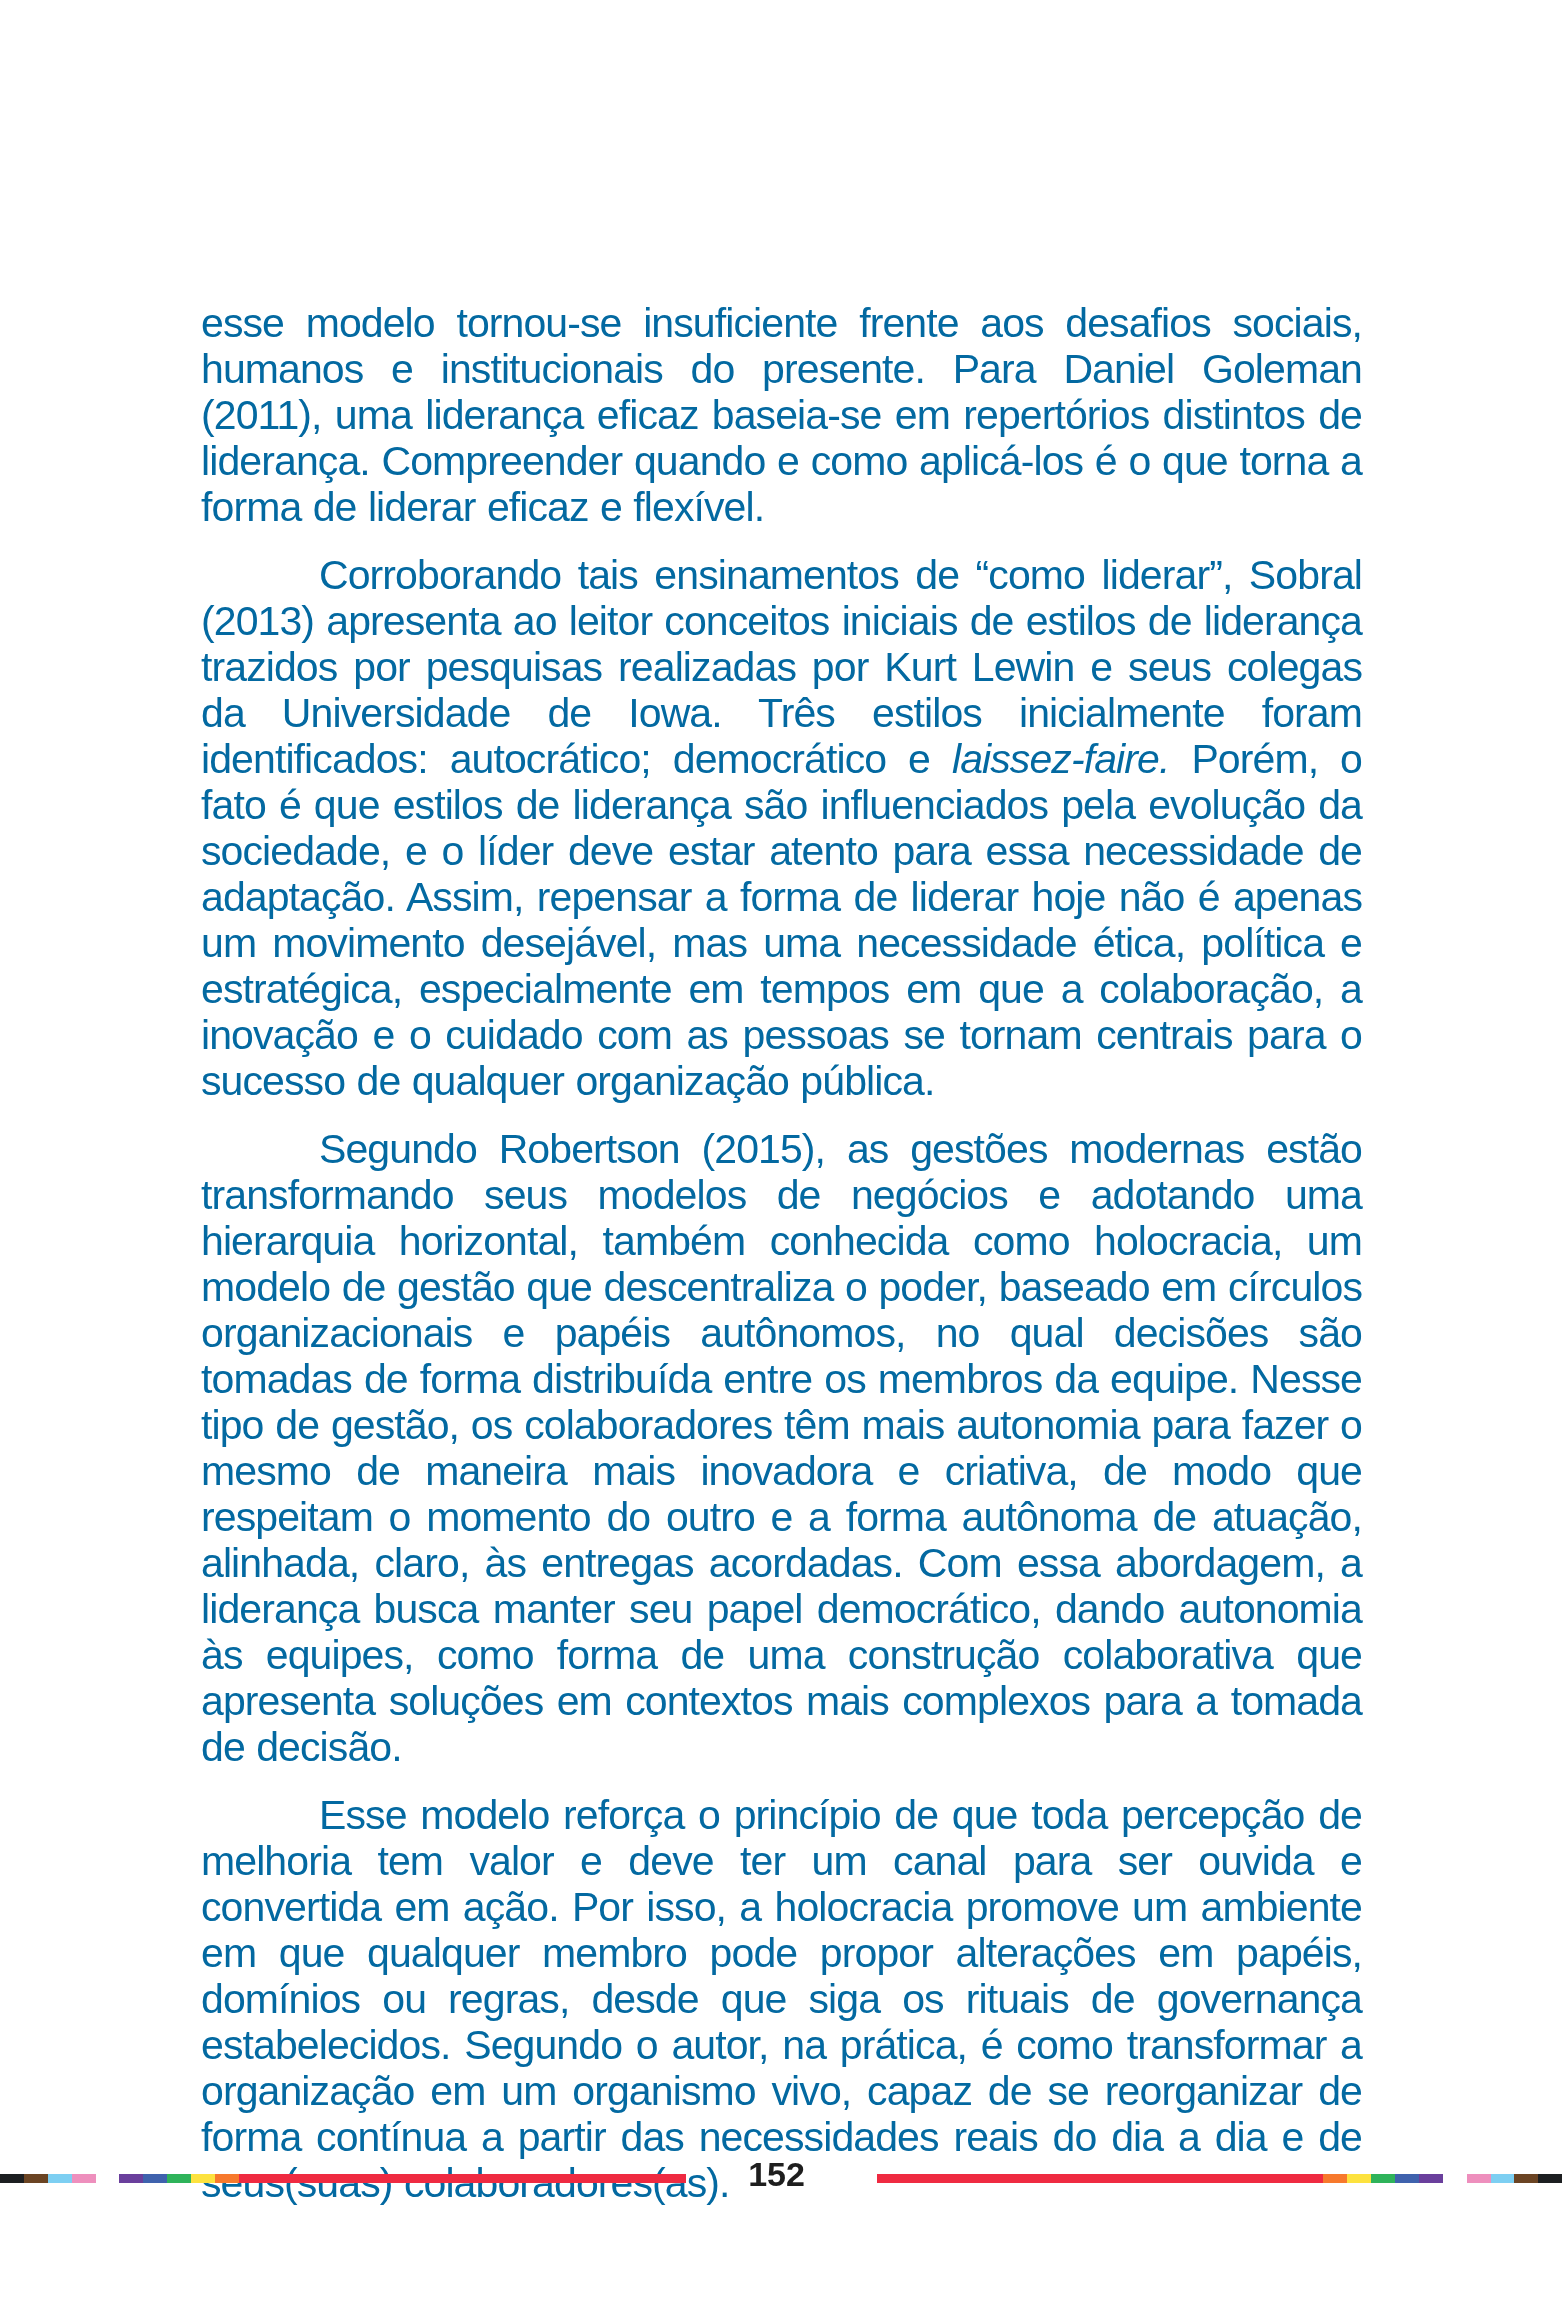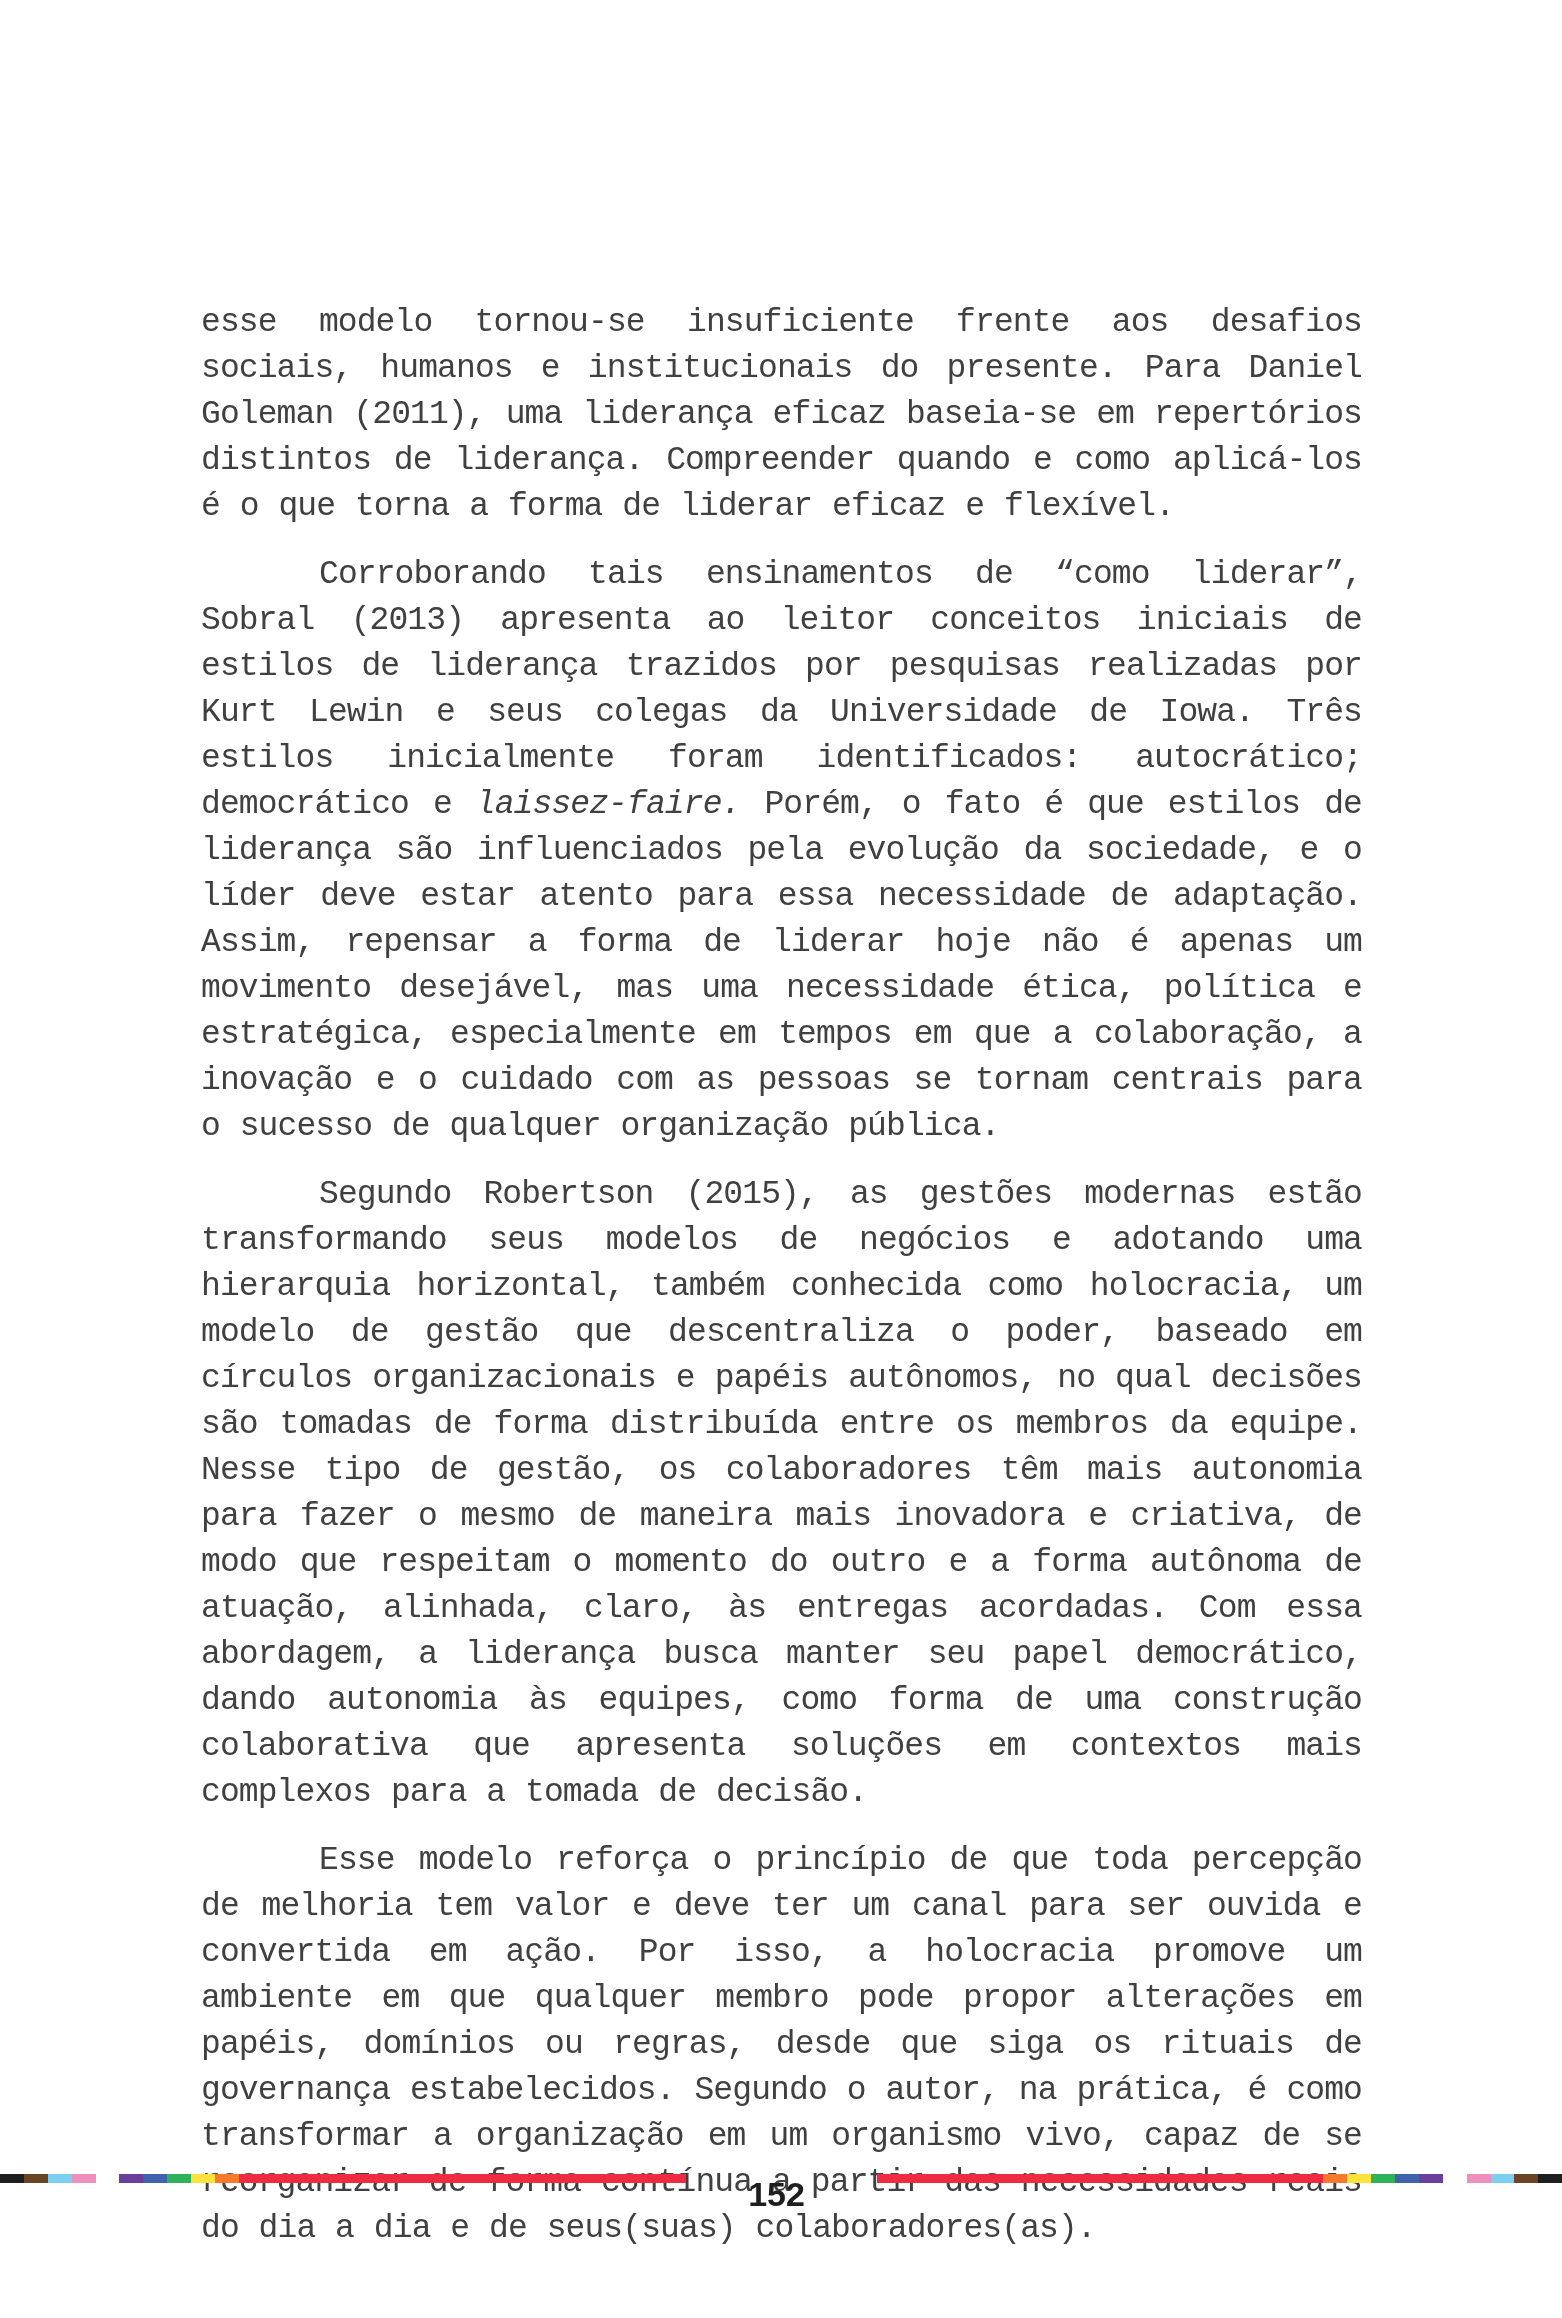--- a/index.html
+++ b/index.html
@@ -2,24 +2,24 @@
 <html style="font-size:13.7px"><head>
   <meta charset="utf-8">
   <style>
     html, body { margin: 0; padding: 0; background: #ffffff; }
     body { width: 1563px; height: 2319px; position: relative; overflow: hidden; }
     .page-body {
       position: absolute;
       left: 201px;
       top: 300px;
       width: 1161px;
-      font-family: Liberation Mono, monospace;
-      font-size: 33px;
+      font-family: Liberation Sans, sans-serif;
+      font-size: 41px;
       line-height: 46px;
-      color: #404040;
+      color: #0369a1;
       letter-spacing: -0.9px;
       word-spacing: 0.9px;
     }
     .para {
       margin: 0 0 22px 0;
       text-align: justify;
       text-align-last: left;
       font-stretch: condensed;
     }
     .para.indent { text-indent: 118px; }
@@ -30,21 +30,20 @@
       position: absolute;
       left: 708px;
       width: 137px;
       top: 2152px;
       text-align: center;
       font-family: "Liberation Sans", sans-serif;
       font-weight: bold;
       font-size: 34px;
       line-height: 44px;
       color: #1e1e1e;
-      margin-top: 20px;
     }
   </style>
 </head>
 <body>
 
 <main class="page-body">
   <p class="para">
     <span>esse modelo tornou-se insuficiente frente aos desafios sociais, humanos e institucionais do presente. Para Daniel Goleman (2011), uma liderança eficaz baseia-se em repertórios distintos de liderança. Compreender quando e como aplicá-los é o que torna a forma de liderar eficaz e flexível.</span>
   </p>
   <p class="para indent">

